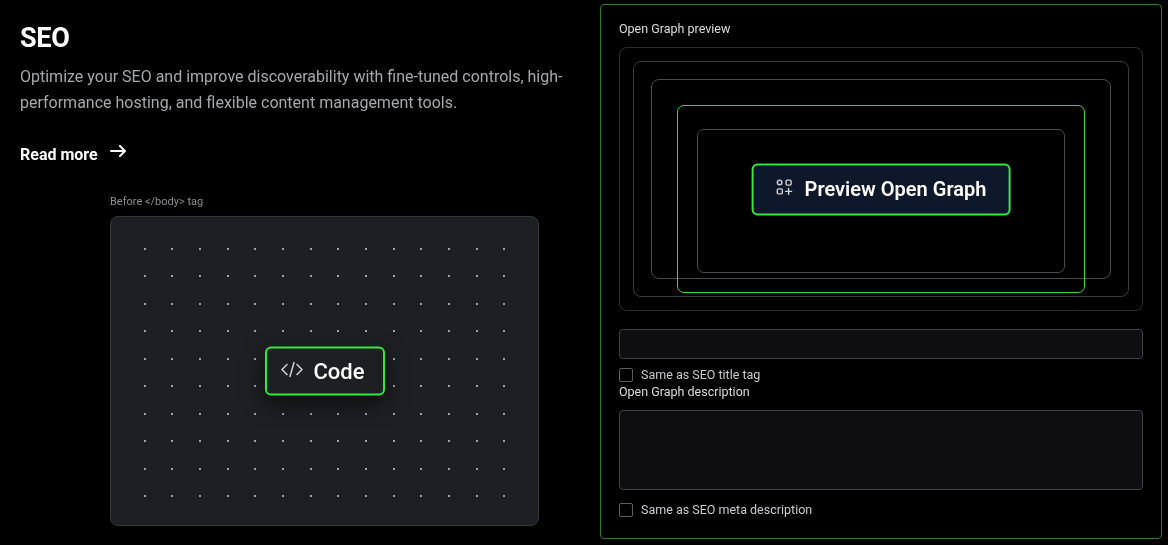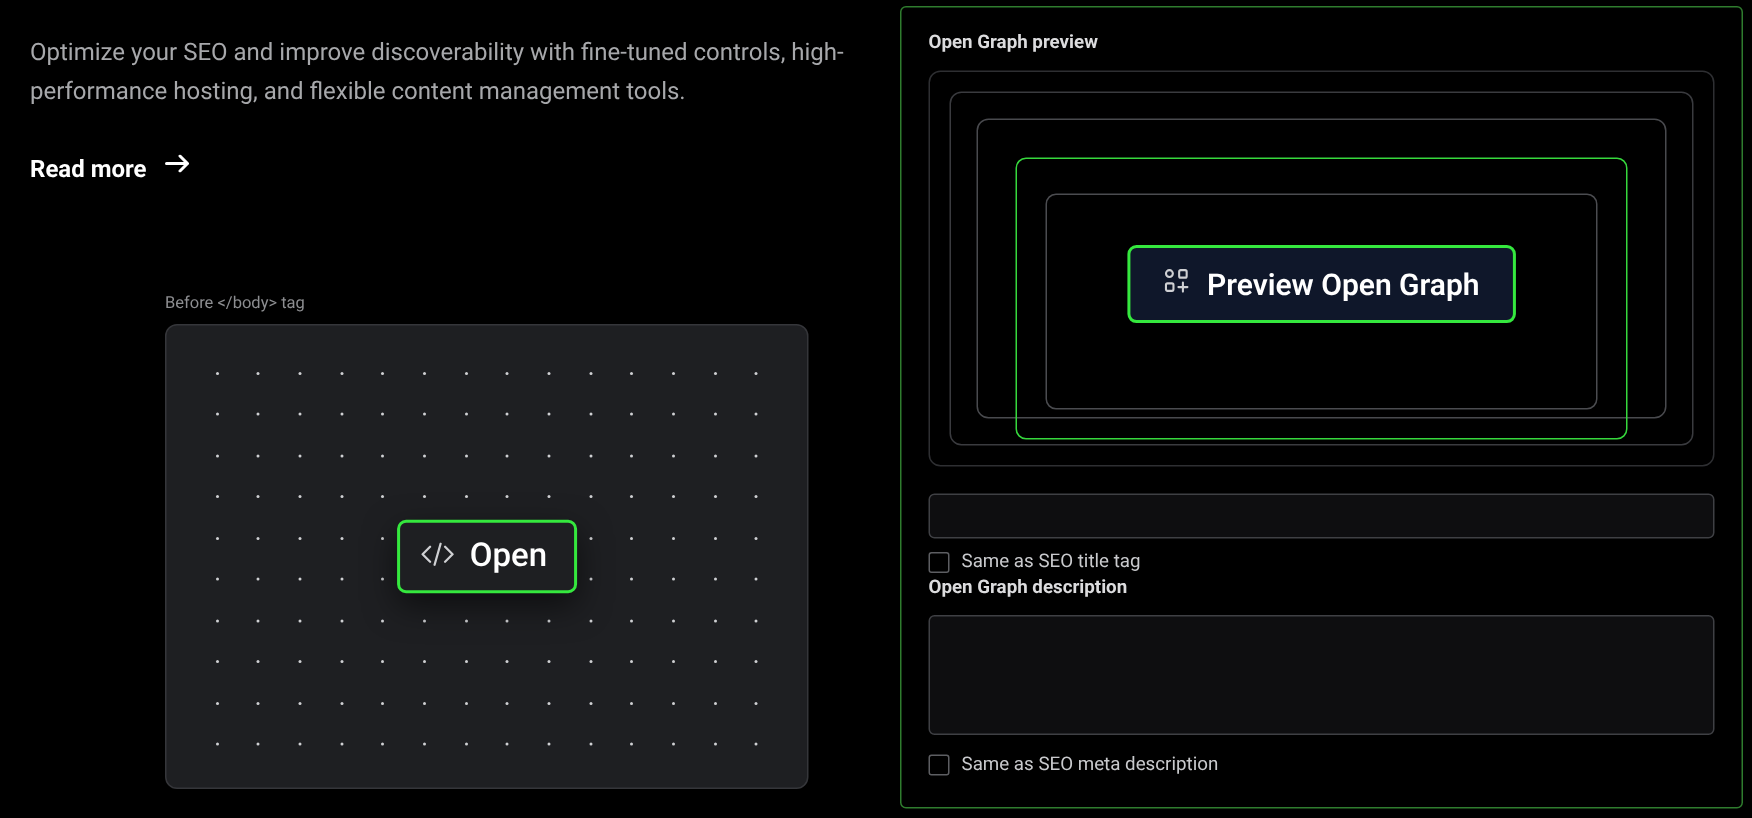--- a/index.html
+++ b/index.html
@@ -13,40 +13,41 @@
 .codecard{position:absolute;left:110px;top:195px;width:429px}
 .codecard-label{font-size:11px;color:#8d8e91;margin-bottom:8px}
 .codecard-body{background:#1e1f22;border:1px solid #35363a;border-radius:8px;padding:18px 20px 20px 20px;height:310px;position:relative;overflow:hidden}
 .dotgrid{display:grid;grid-template-columns:repeat(14,1fr);grid-auto-rows:27.5px;gap:0}
 .dotcell{display:flex;align-items:center;justify-content:center}
 .dot{width:2px;height:2px;background:#cfd0d3;border-radius:50%}
 .codebadge{position:absolute;left:50%;top:50%;transform:translate(-50%,-50%);display:flex;align-items:center;gap:11px;border:2px solid #35e83e;border-radius:6px;background:#1e1f22;padding:10px 18px 10px 14px;box-shadow:0 8px 22px rgba(0,0,0,.55)}
 .codebadge-text{font-size:22px;font-weight:500;color:#fff}
 .rightinner{position:absolute;inset:0;border:1px solid #2f7c2e;border-radius:4px;margin:4px 6px 6px 2px}
 .panel{padding:14px 18px 0 18px}
-.section-label{font-size:12.5px;color:#dcdcde;font-weight:700;margin-bottom:11px;margin-top:2px}
+.section-label{font-size:12.5px;color:#dcdcde;font-weight:400;margin-bottom:11px;margin-top:2px}
 .og-preview{position:relative;height:264px;margin-bottom:18px}
 .ring{position:absolute;border-radius:8px}
 .r1{inset:0;border:1px solid #2e2f32}
 .r2{inset:14px;border:1px solid #3a3b3f}
 .r3{inset:32px;border:1px solid #494a4e}
 .r4{left:58px;right:58px;top:58px;bottom:18px;border:1px solid #36d83d;border-radius:7px}
 .r5{left:78px;right:78px;top:82px;bottom:38px;border:1px solid #4b4c50;border-radius:7px}
 .preview-btn{position:absolute;left:50%;top:50%;transform:translate(-50%,-30%);display:flex;align-items:center;gap:11px;border:2px solid #35e83e;border-radius:6px;background:#0f172a;padding:12px 22px;box-shadow:0 10px 28px rgba(0,0,0,.65);cursor:pointer}
 .preview-btn-text{font-size:20px;font-weight:600;color:#fff;white-space:nowrap}
 .input{width:100%;height:30px;background:#0e0e10;border:1px solid #3f4044;border-radius:4px;color:#fff;padding:0 8px;font-size:13px;font-family:inherit}
 .textarea{width:100%;height:80px;background:#0e0e10;border:1px solid #3f4044;border-radius:4px;color:#fff;padding:6px 8px;font-size:13px;resize:none;font-family:inherit}
 .checkrow{display:flex;align-items:center;gap:8px;margin-top:8px;}
 .checkbox{width:14px;height:14px;border:1px solid #5d5e62;border-radius:2px;background:transparent;flex-shrink:0;cursor:pointer}
 .checklabel{font-size:12.5px;color:#c9cacd}
 </style>
 </head>
 <body>
 
 <div class="left">
+  <h1 class="title">SEO</h1>
   <p class="desc">Optimize your SEO and improve discoverability with fine-tuned controls, high-performance hosting, and flexible content management tools.</p>
   <a class="readmore">
     <span>Read more</span>
     <span class="readmore-icon">
       <svg width="17" height="12" viewBox="0 0 17 12" fill="none">
           <path d="M1 6h14M10 1l5 5-5 5" stroke="#fff" stroke-width="2" stroke-linecap="round" stroke-linejoin="round"></path>
         </svg>
     </span>
   </a>
 
@@ -474,21 +475,21 @@
           <div class="dotcell">
             <div class="dot"></div>
           </div>
         </div>
       <div class="codebadge">
         <span>
           <svg width="22" height="16" viewBox="0 0 22 16" fill="none">
               <path d="M6 3 1 8l5 5M16 3l5 5-5 5M13 1 9 15" stroke="#cfd0d3" stroke-width="1.5" stroke-linecap="round" stroke-linejoin="round"></path>
             </svg>
         </span>
-        <span class="codebadge-text">Open</span>
+        <span class="codebadge-text">Code</span>
       </div>
     </div>
   </div>
 </div>
 
 <div class="right">
   <div class="rightinner">
     <div class="panel">
       <div class="section-label">Open Graph preview</div>
       <div class="og-preview">

